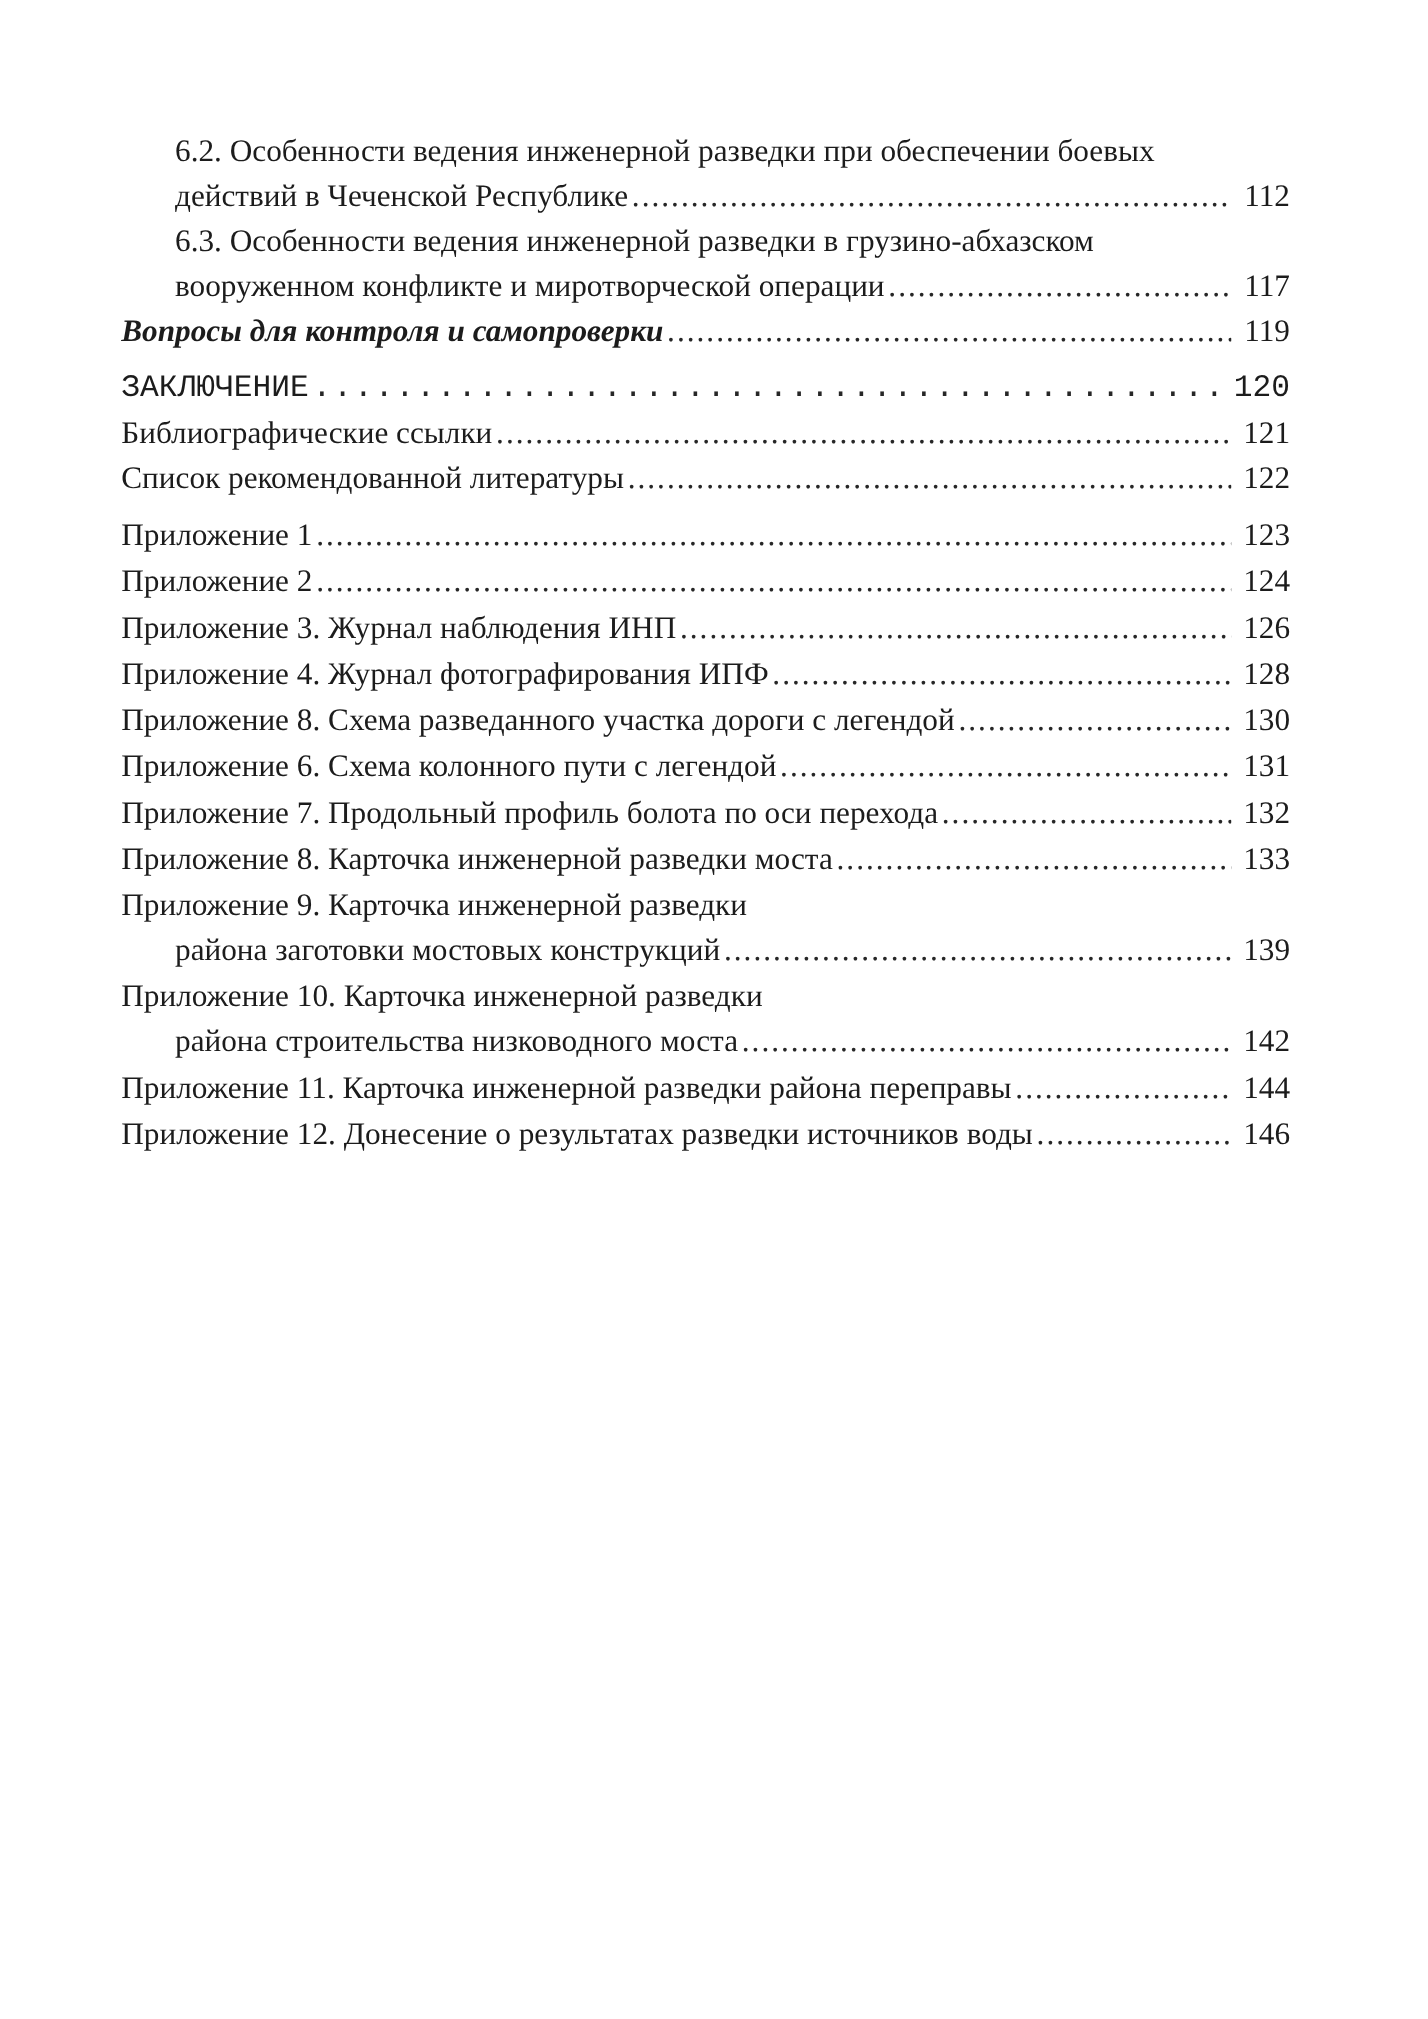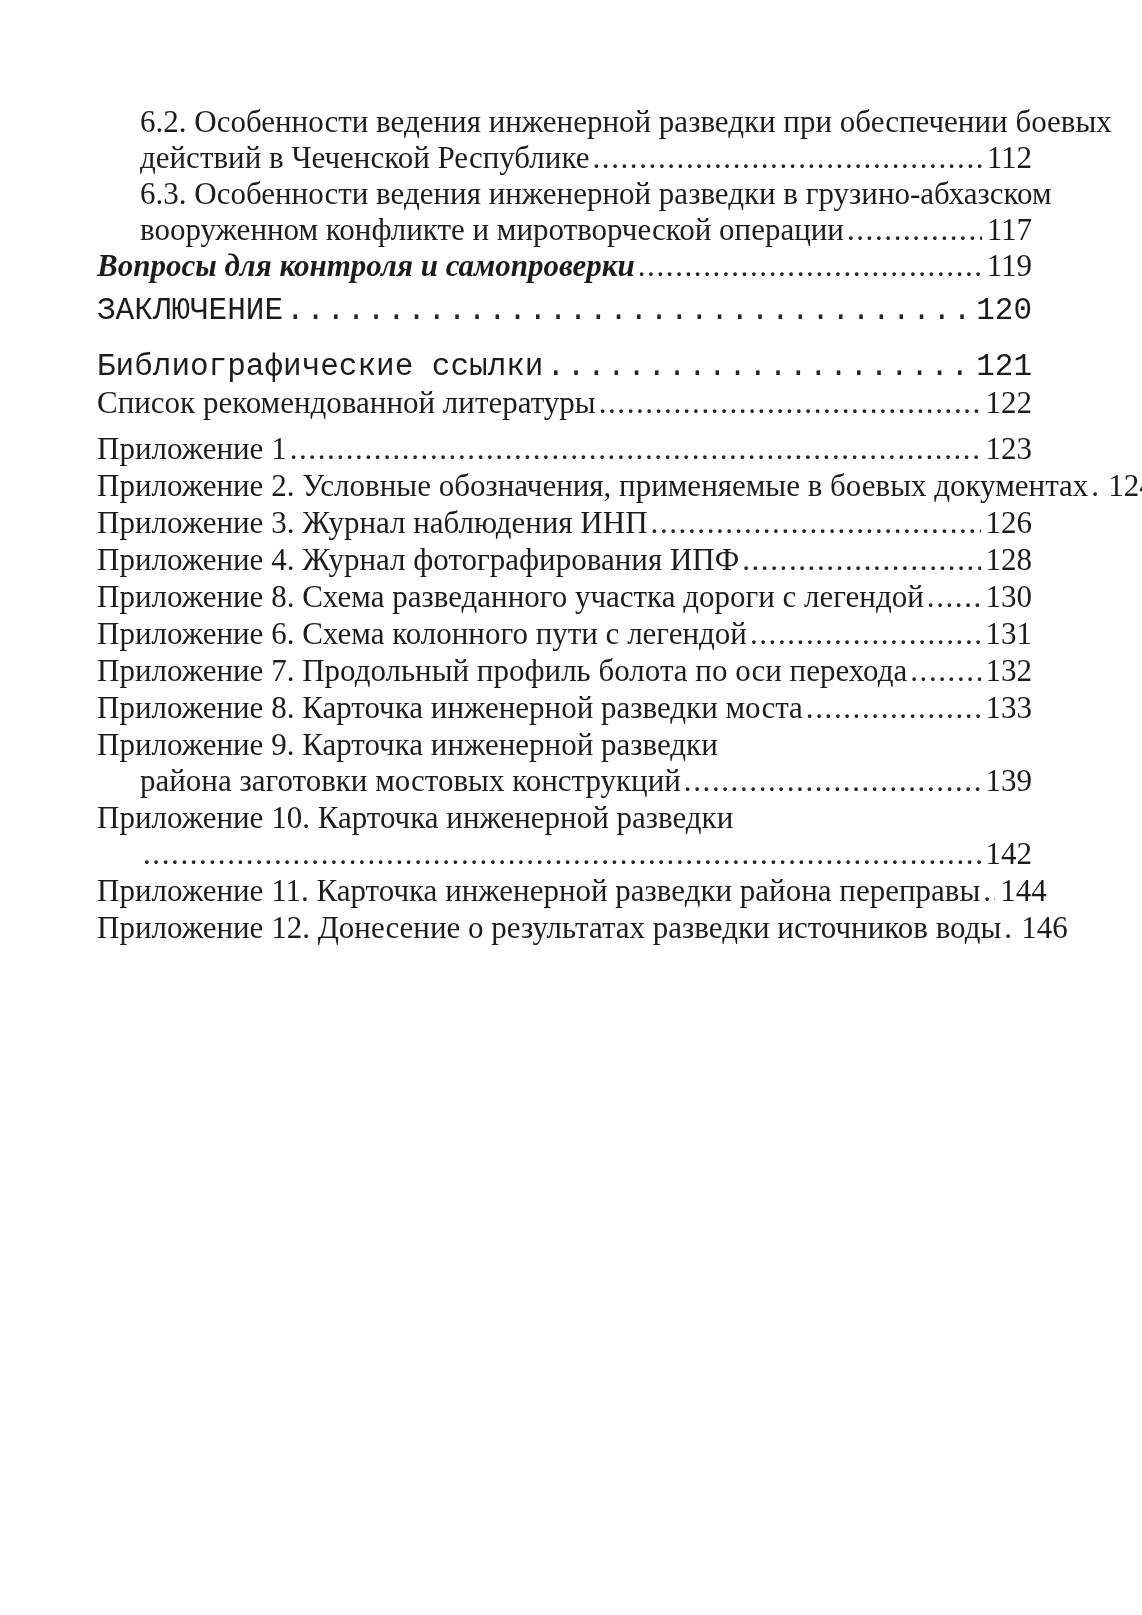--- a/index.html
+++ b/index.html
@@ -18,21 +18,21 @@
   }
   .toc {
     position: absolute;
     left: 97px;
     top: 104px;
     width: 935px;
   }
   .row {
     display: flex;
     align-items: flex-end;
-    font-size: 31px;
+    font-size: 25px;
     line-height: 36px;
     white-space: nowrap;
   }
   .row .t,
   .row .prefix {
     flex: 0 0 auto;
   }
   .prefix {
   }
   .bi {
@@ -52,21 +52,21 @@
   }
   .num {
     flex: 0 0 auto;
     min-width: 42px;
     text-align: right;
     font-style: normal;
     font-weight: normal;
   }
   
   .gap-a { margin-top: 9px; font-family: Liberation Mono, monospace; }   
-  .gap-b { margin-top: 20px; font-family: Liberation Mono, monospace; }   
+  .gap-b { margin-top: 0; }   
   .gap-c { margin-top: 10px; }  
   .app   { margin-top: 1px; }   
 </style>
 </head>
 <body>
 
 <div class="page">
   <div class="toc">
 
     <div class="row indent">
@@ -112,21 +112,20 @@
     </div>
 
     <div class="row gap-c">
       <span class="prefix">Приложение 1</span>
       <span class="leader">................................................................................................................................................................</span>
       <span class="num">123</span>
     </div>
 
     <div class="row app">
       <span class="prefix">Приложение 2</span>
-      <span class="t">. Условные обозначения, применяемые в боевых документах</span>
       <span class="leader">................................................................................................................................................................</span>
       <span class="num">124</span>
     </div>
 
     <div class="row app">
       <span class="prefix">Приложение 3</span>
       <span class="t">. Журнал наблюдения ИНП</span>
       <span class="leader">................................................................................................................................................................</span>
       <span class="num">126</span>
     </div>
@@ -174,20 +173,21 @@
       <span class="t">района заготовки мостовых конструкций</span>
       <span class="leader">................................................................................................................................................................</span>
       <span class="num">139</span>
     </div>
 
     <div class="row app">
       <span class="prefix">Приложение 10</span>
       <span class="t">. Карточка инженерной разведки</span>
     </div>
     <div class="row indent">
+      <span class="t">района строительства низководного моста</span>
       <span class="leader">................................................................................................................................................................</span>
       <span class="num">142</span>
     </div>
 
     <div class="row app">
       <span class="prefix">Приложение 11</span>
       <span class="t">. Карточка инженерной разведки района переправы</span>
       <span class="leader">................................................................................................................................................................</span>
       <span class="num">144</span>
     </div>

